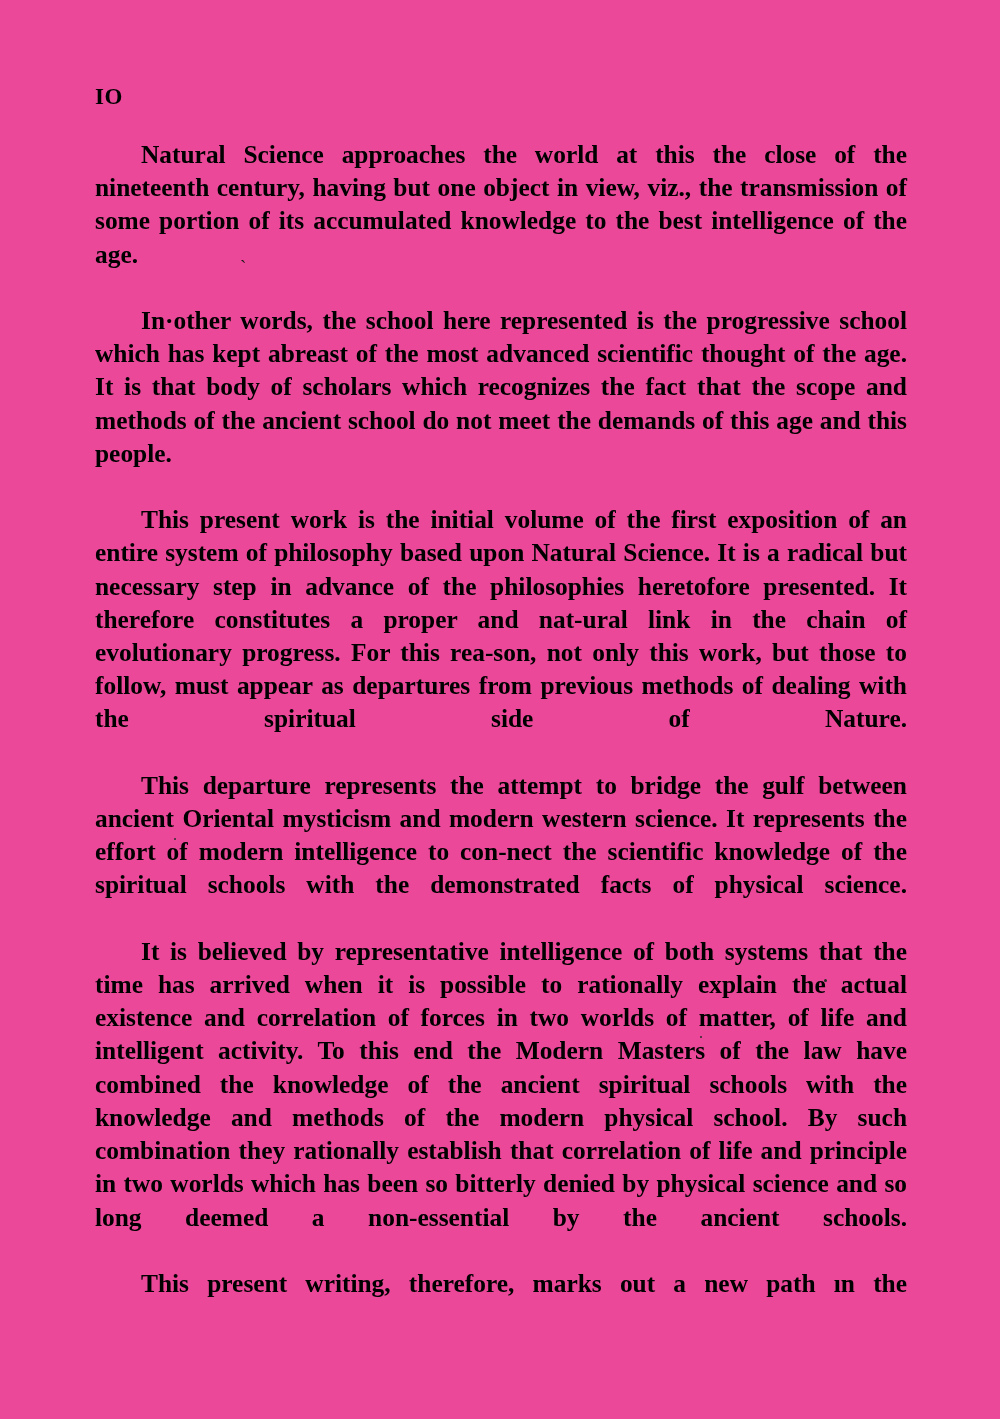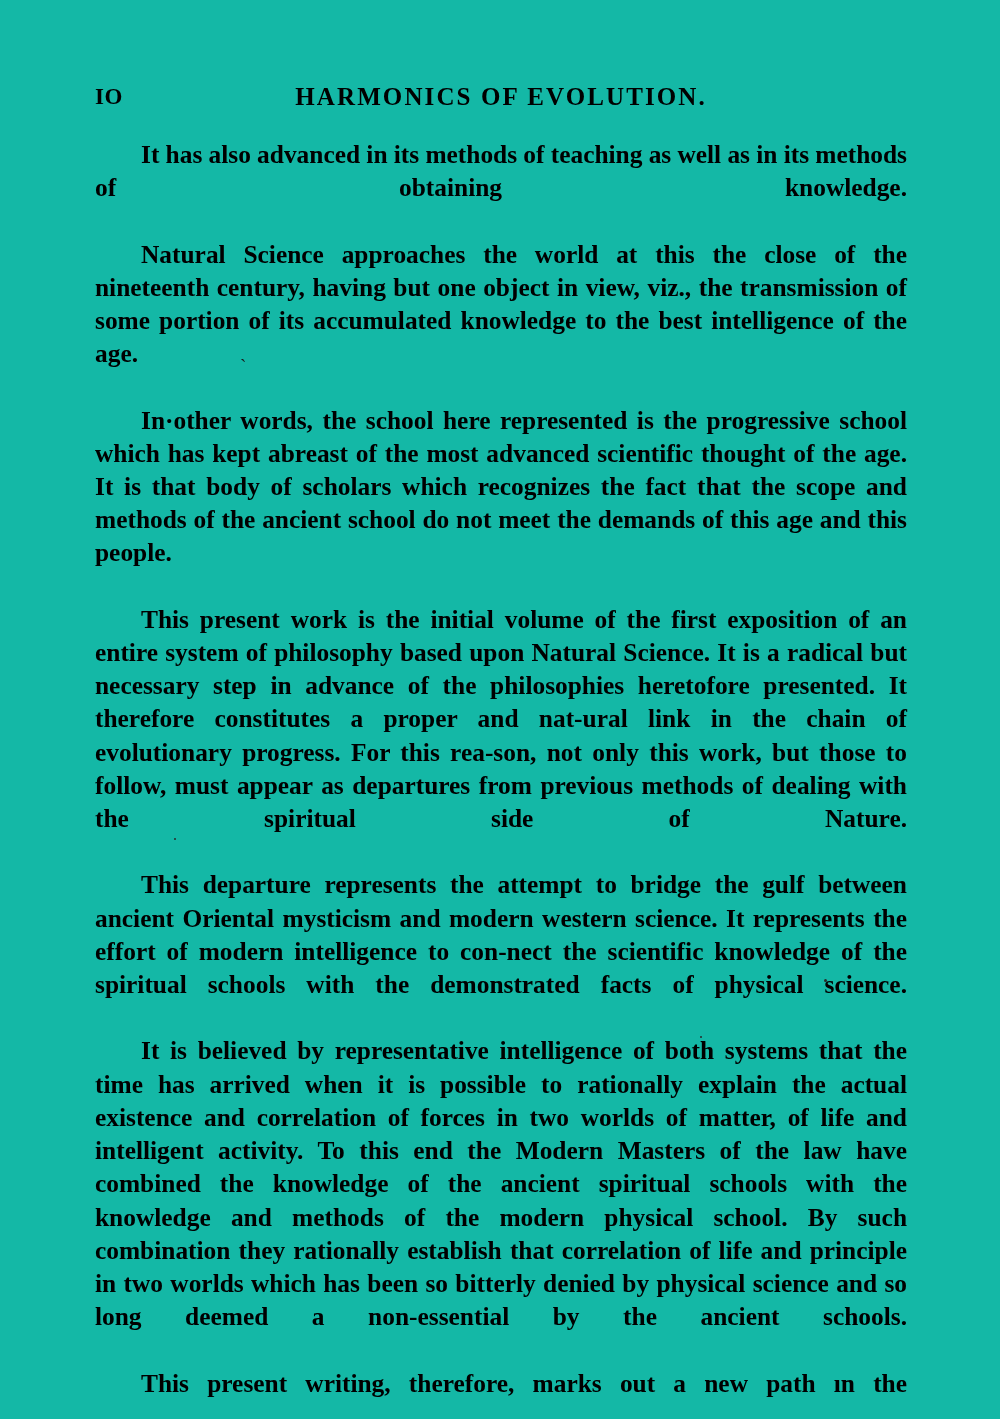--- a/index.html
+++ b/index.html
@@ -5,21 +5,21 @@
 <style>
   html, body {
     margin: 0;
     padding: 0;
     background: #ffffff;
   }
   .page {
     position: relative;
     width: 1000px;
     height: 1419px;
-    background: #14b8a6;
+    background: #ec4899;
     overflow: hidden;
     font-family: "Liberation Serif", "DejaVu Serif", serif;
     color: #000000;
     -webkit-font-smoothing: none;
   }
 
   
   .running-head {
     position: absolute;
     left: 95px;
@@ -97,25 +97,23 @@
     pointer-events: none;
   }
 </style>
 </head>
 <body>
 
 <div class="page">
 
   <div class="running-head">
     <div class="folio">IO</div>
-    <div class="head-title">HARMONICS OF EVOLUTION.</div>
   </div>
 
   <div class="textblock">
-    <p>It has also advanced in its methods of teaching as well as in its methods of obtaining knowledge.</p>
     <p><span>Natural Science approaches the world at this the close of the nineteenth century, having but one object in view, viz., the transmission of some portion of its accumulated knowledge to the best intelligence of the age.</span><span class="artifact-tick"><span>`</span></span></p>
     <p>In·other words, the school here represented is the progressive school which has kept abreast of the most advanced scientific thought of the age.  It is that body of scholars which recognizes the fact that the scope and methods of the ancient school do not meet the demands of this age and this people.</p>
     <p>This present work is the initial volume of the first exposition of an entire system of philosophy based upon Natural Science. It is a radical but necessary step in advance of the philosophies heretofore presented.  It therefore constitutes a proper and nat-ural link in the chain of evolutionary progress.  For this rea-son, not only this work, but those to follow, must appear as departures from previous methods of dealing with the spiritual side of Nature.</p>
     <p>This departure represents the attempt to bridge the gulf between ancient Oriental mysticism and modern western science.  It represents the effort of modern intelligence to con-nect the scientific knowledge of the spiritual schools with the demonstrated facts of physical science.</p>
     <p>It is believed by representative intelligence of both systems that the time has arrived when it is possible to rationally explain the actual existence and correlation of forces in two worlds of matter, of life and intelligent activity.   To this end the Modern Masters of the law have combined the knowledge of the ancient spiritual schools with the knowledge and methods of the modern physical school.   By such combination they rationally establish that correlation of life and principle in two worlds which has been so bitterly denied by physical science and so long deemed a non-essential by the ancient schools.</p>
     <p>This present writing, therefore, marks out a new path ın the</p>
   </div>
 
   <div class="speck" style="left:824px; top:979px; width:3px; height:3px;"></div>
   <div class="speck" style="left:700px; top:1036px; width:2px; height:2px;"></div>

